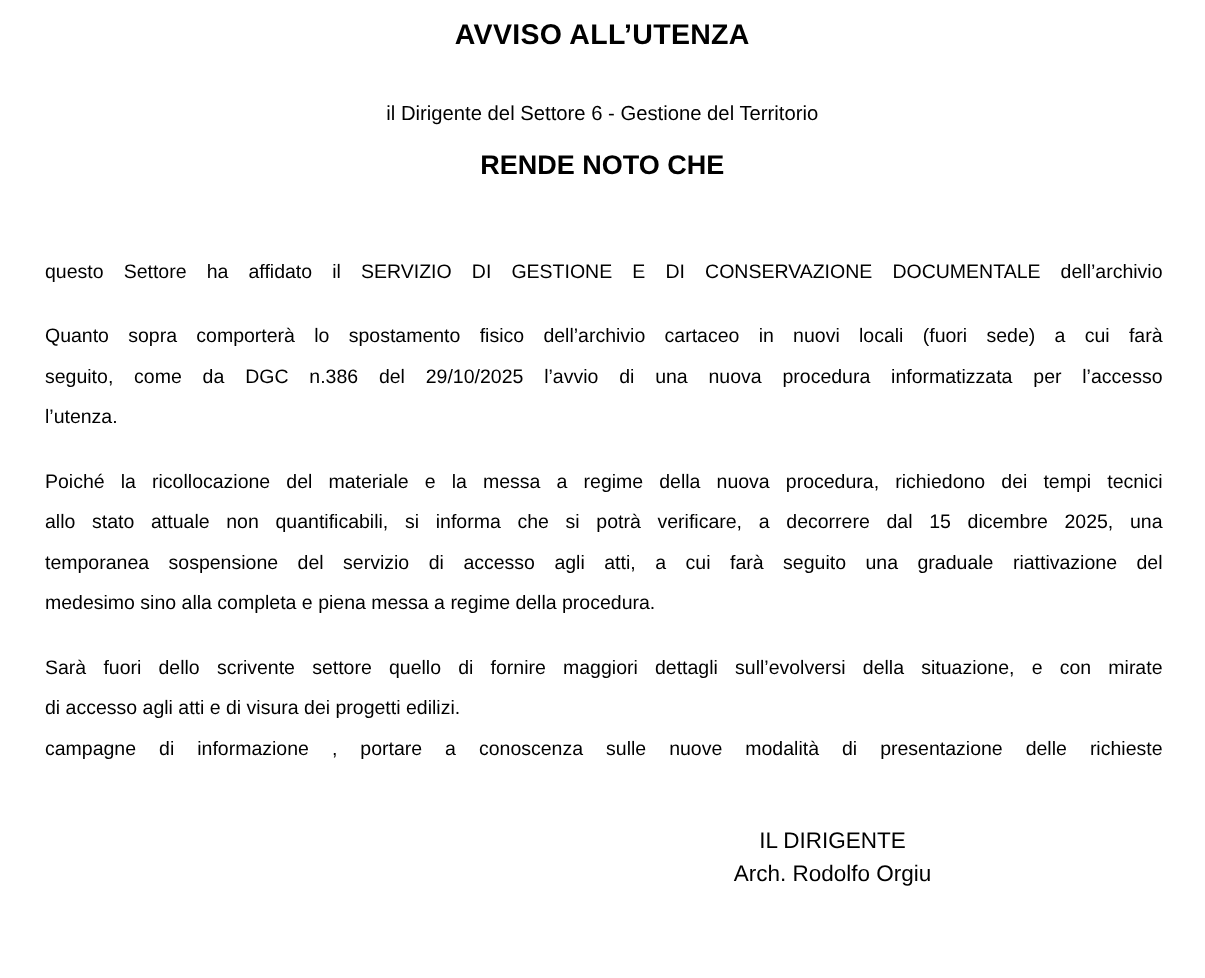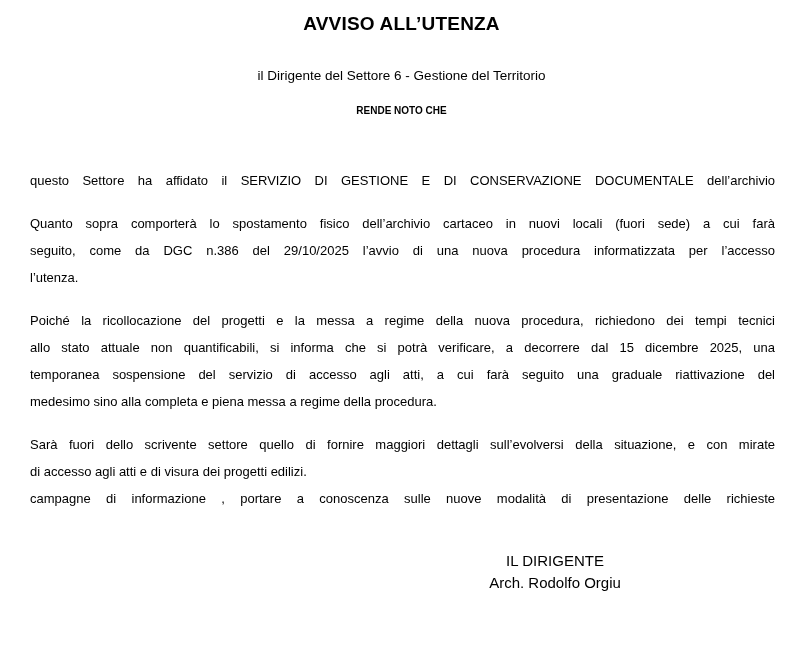--- a/index.html
+++ b/index.html
@@ -24,21 +24,21 @@
     margin-top: 32px;
     text-align: center;
     font-weight: 400;
     font-size: 13.5px;
     line-height: 17px;
   }
   .doc-proclamation {
     margin-top: 18px;
     text-align: center;
     font-weight: 700;
-    font-size: 10px;
+    font-size: 18px;
     line-height: 17px;
   }
   .doc-body {
     margin: 48px 28px 0 30px;
     font-size: 13px;
     line-height: 27px;
   }
   .paragraph { margin: 12px 0 16px 0; }
   .line {
     text-align: justify;
@@ -75,21 +75,21 @@
       <div class="line">questo Settore ha affidato il SERVIZIO DI GESTIONE E DI CONSERVAZIONE DOCUMENTALE dell’archivio</div>
     </div>
 
     <div class="paragraph">
       <div class="line">Quanto sopra comporterà lo spostamento fisico dell’archivio cartaceo in nuovi locali (fuori sede) a cui farà</div>
       <div class="line">seguito, come da DGC n.386 del 29/10/2025 l’avvio di una nuova procedura informatizzata per l’accesso</div>
       <div class="line last">l’utenza.</div>
     </div>
 
     <div class="paragraph">
-      <div class="line">Poiché la ricollocazione del progetti e la messa a regime della nuova procedura, richiedono dei tempi tecnici</div>
+      <div class="line">Poiché la ricollocazione del materiale e la messa a regime della nuova procedura, richiedono dei tempi tecnici</div>
       <div class="line">allo stato attuale non quantificabili, si informa che si potrà verificare, a decorrere dal 15 dicembre 2025, una</div>
       <div class="line">temporanea sospensione del servizio di accesso agli atti, a cui farà seguito una graduale riattivazione del</div>
       <div class="line last">medesimo sino alla completa e piena messa a regime della procedura.</div>
     </div>
 
     <div class="paragraph">
       <div class="line">Sarà fuori dello scrivente settore quello di fornire maggiori dettagli sull’evolversi della situazione, e con mirate</div>
       <div class="line last">di accesso agli atti e di visura dei progetti edilizi.</div>
       <div class="line">campagne di informazione , portare a conoscenza sulle nuove modalità di presentazione delle richieste</div>
     </div>

